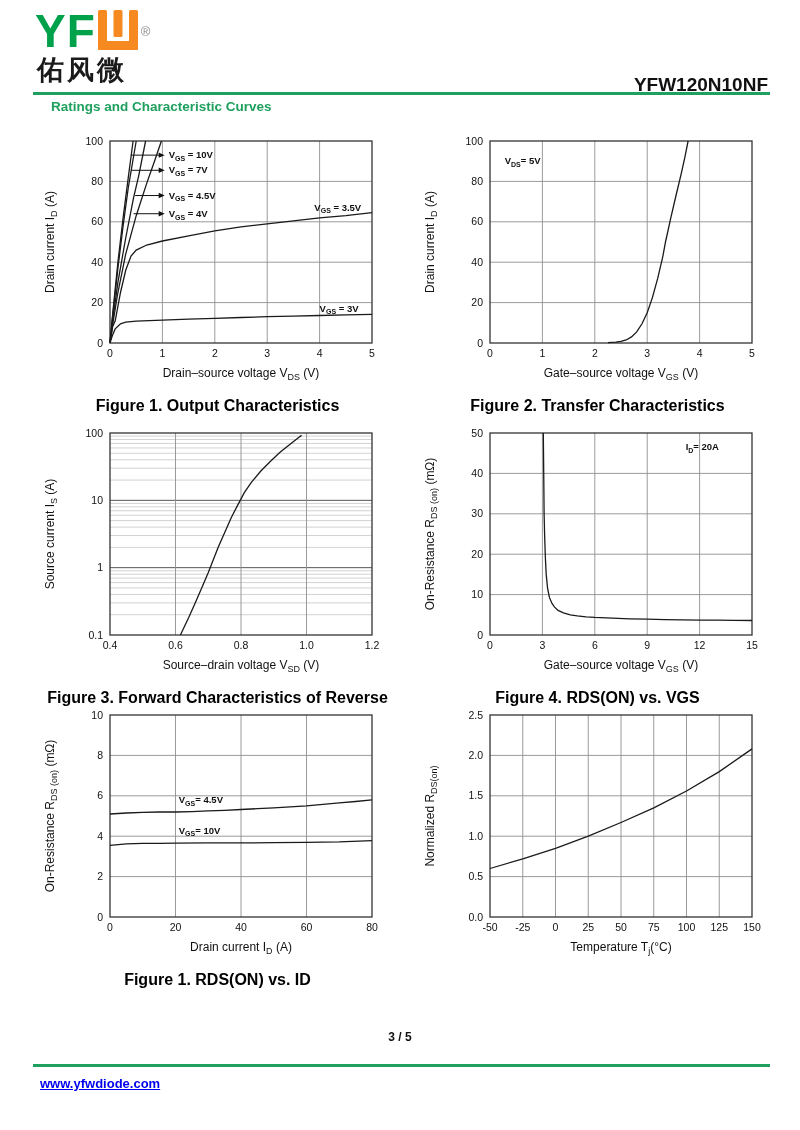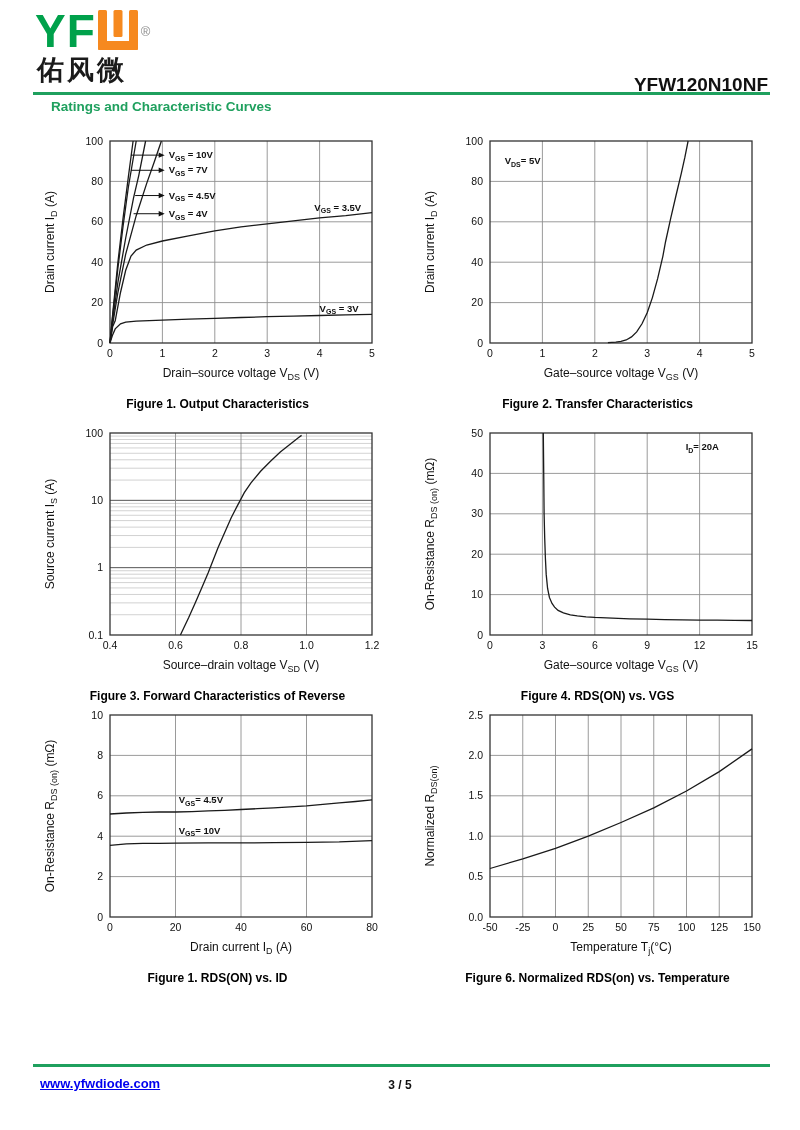--- a/index.html
+++ b/index.html
@@ -23,26 +23,26 @@
 
   
   .fig{position:absolute;width:355px;}
   #figure-1,#figure-3,#figure-5{left:40px;}
   #figure-2,#figure-4,#figure-6{left:420px;}
   #figure-1,#figure-2{top:131px;}
   #figure-3,#figure-4{top:423px;}
   #figure-5,#figure-6{top:705px;}
   .chart{width:355px;height:252px;}
   .chart svg{font-family:inherit;display:block;}
-  .caption{margin-top:14px;text-align:center;font-weight:bold;font-size:12px;color:#000;}
+  .caption{margin-top:14px;text-align:center;font-weight:bold;font-size:16px;color:#000;}
 
   
   .footer-line{position:absolute;left:33px;right:30px;top:1064px;height:3px;background:var(--green);}
   .footer-link{position:absolute;left:40px;top:1076px;font-size:13px;font-weight:bold;color:var(--link-blue);text-decoration:underline;cursor:pointer;text-align:center;}
-  .footer-page{position:absolute;left:0;right:0;top:1078px;text-align:center;font-size:12px;font-weight:bold;}
+  .footer-page{position:absolute;left:0;right:0;top:1030px;text-align:center;font-size:12px;font-weight:bold;}
   .footer-company{position:absolute;right:32px;top:1076px;font-size:13.5px;font-weight:bold;}
 </style>
 </head>
 <body>
 
 <div class="page">
 
   <div class="logo-row">
     <span class="logo-yf">YF</span>
     <span class="logo-w">
@@ -283,20 +283,19 @@
           <text x="63" y="215.5" text-anchor="end" font-size="10.5" fill="#111">0.0</text>
           <text x="63" y="175.1" text-anchor="end" font-size="10.5" fill="#111">0.5</text>
           <text x="63" y="134.7" text-anchor="end" font-size="10.5" fill="#111">1.0</text>
           <text x="63" y="94.30000000000001" text-anchor="end" font-size="10.5" fill="#111">1.5</text>
           <text x="63" y="53.89999999999998" text-anchor="end" font-size="10.5" fill="#111">2.0</text>
           <text x="63" y="13.5" text-anchor="end" font-size="10.5" fill="#111">2.5</text>
           <text x="201" y="246" text-anchor="middle" font-size="12" fill="#111"><tspan>Temperature T</tspan><tspan font-size="9" dy="2.6">j</tspan><tspan font-size="12" dy="-2.6">(°C)</tspan></text>
           <text transform="translate(14 111) rotate(-90)" text-anchor="middle" font-size="12" fill="#111"><tspan>Normalized R</tspan><tspan font-size="9" dy="2.6">DS(on)</tspan></text>
         </svg>
       </div>
-    <div class="caption">Figure 6. Normalized RDS(on) vs. Temperature</div>
   </div>
 
   <div class="footer-line"></div>
   <a class="footer-link">www.yfwdiode.com</a>
   <div class="footer-page">3 / 5</div>
 
 </div>
 
 </body></html>

